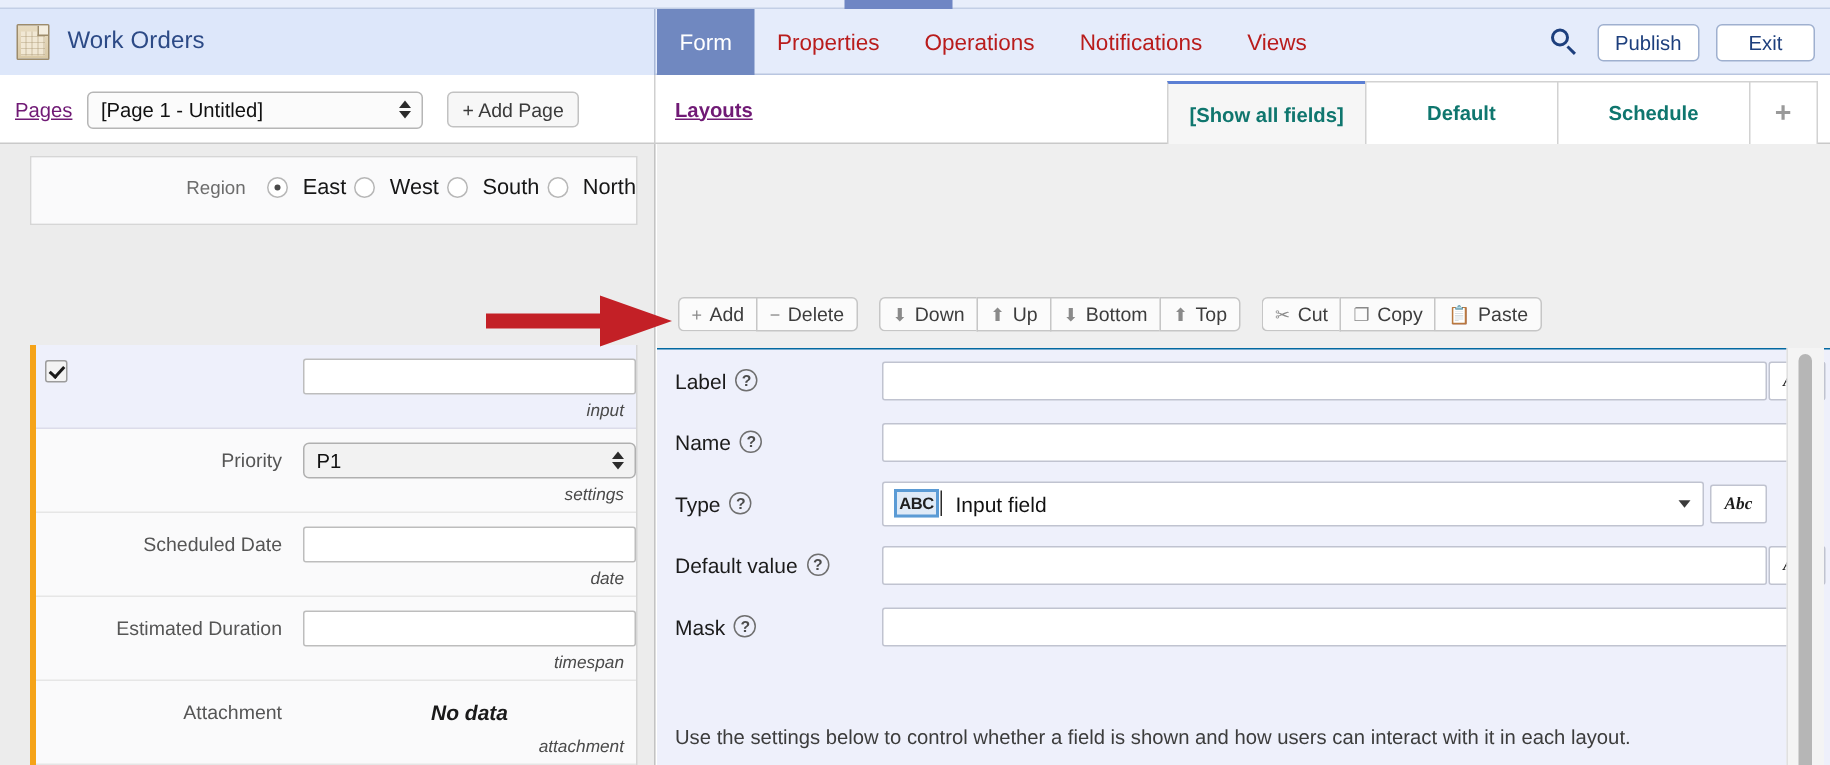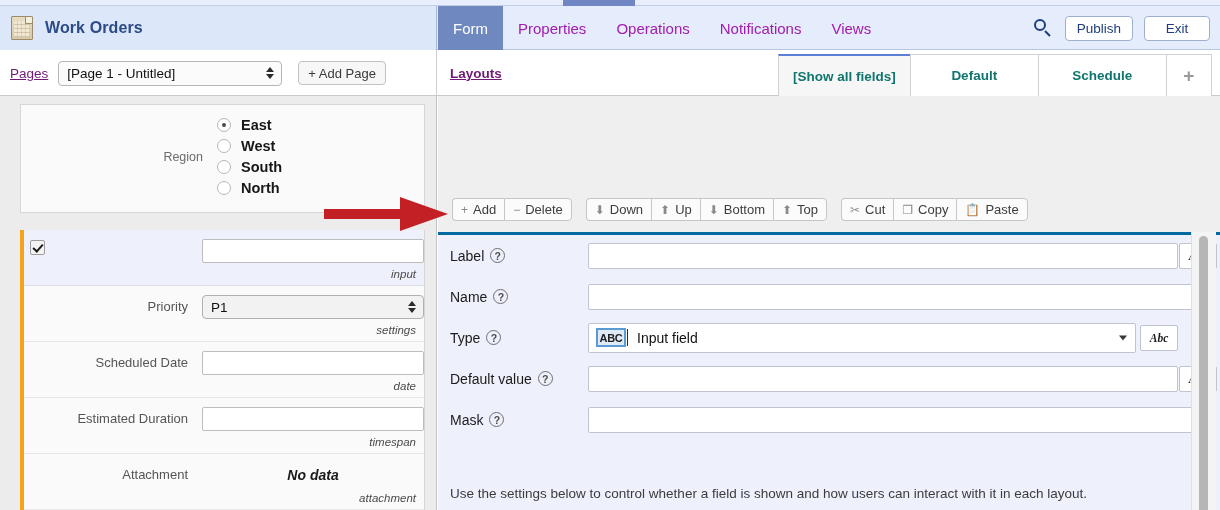--- a/index.html
+++ b/index.html
@@ -46,30 +46,30 @@
     background: #f4eee0; border-left: 1px solid #9d8c6b; border-bottom: 1px solid #9d8c6b;
   }
   .wo-icon .grid {
     position: absolute; left: 2px; top: 4px; right: 2px; bottom: 2px;
     background:
       repeating-linear-gradient(to right, transparent 0 3px, #a8957044 3px 4px),
       repeating-linear-gradient(to bottom, transparent 0 3px, #a8957066 3px 4px),
       #f1e8d4;
   }
   .title-text {
-    margin-left: 12px; font-size: 16px; color: #2c4a86; letter-spacing: .1px; font-weight: bold;
+    margin-left: 12px; font-size: 16px; color: #2c4a86; letter-spacing: .1px;
   }
 
   .nav-tabs {
     position: absolute; left: 438px; top: 0; height: 44px;
     display: flex; align-items: stretch;
   }
   .nav-tab {
     display: flex; align-items: center; padding: 0 15px;
-    font-size: 15px; color: #a21caf; cursor: default; white-space: nowrap;
+    font-size: 15px; color: #b91c1c; cursor: default; white-space: nowrap;
   }
   .nav-tab.active { background: #7088c0; color: #ffffff; }
 
   .header-right {
     position: absolute; right: 10px; top: 0; height: 44px;
     display: flex; align-items: center; gap: 11px;
   }
   .search-icon { width: 22px; height: 22px; position: relative; }
   .search-icon .circ {
     position: absolute; left: 2px; top: 2px; width: 12px; height: 12px;
@@ -149,21 +149,21 @@
     background: #fafafb; border: 1px solid #d6d6d6;
   }
   .radio-block {
     display: flex; align-items: center; padding: 12px 0 16px 0;
     background: #fafafb;
   }
   .radio-label {
     width: 196px; text-align: right; padding-right: 14px;
     font-size: 12.5px; color: #6c6c6c; padding-left: 16px;
   }
-  .radio-list { display: flex; flex-direction: column; gap: 5px; font-weight: bold; }
+  .radio-list { display: flex; flex-direction: row; gap: 5px; }
   .radio-row { display: flex; align-items: center; gap: 10px; }
   .radio-dot {
     width: 14px; height: 14px; border-radius: 50%;
     border: 1px solid #b7b7b7; background: #ffffff; flex: none; position: relative;
   }
   .radio-dot.on::after {
     content: ""; position: absolute; left: 4px; top: 4px;
     width: 4px; height: 4px; border-radius: 50%; background: #4a4a4a;
   }
   .radio-text { font-size: 14.5px; color: #171717; }
@@ -235,21 +235,21 @@
     display: flex; align-items: center; gap: 5px;
     font-size: 13px; color: #3d3d3d; white-space: nowrap;
   }
   .tgroup .tbtn:first-child { border-radius: 4px 0 0 4px; }
   .tgroup .tbtn:last-child { border-radius: 0 4px 4px 0; border-right: 1px solid #c6c6c6; }
   .tgroup .tbtn:only-child { border-radius: 4px; border-right: 1px solid #c6c6c6; }
   .gl { color: #8a8a8a; font-size: 12px; line-height: 1; }
 
   .props {
     position: absolute; left: 0; top: 136px; right: 0; bottom: 0;
-    background: #eef0fb; border-top: 3px solid #0369a1;
+    background: #eef0fb; border-top: 1px solid #0369a1;
   }
   .prow {
     position: relative; display: flex; align-items: center;
     height: 41px; padding-left: 12px;
   }
   .prow .plabel {
     width: 138px; font-size: 14px; color: #1b1b1b;
     display: flex; align-items: center; gap: 6px;
   }
   .qmark {

